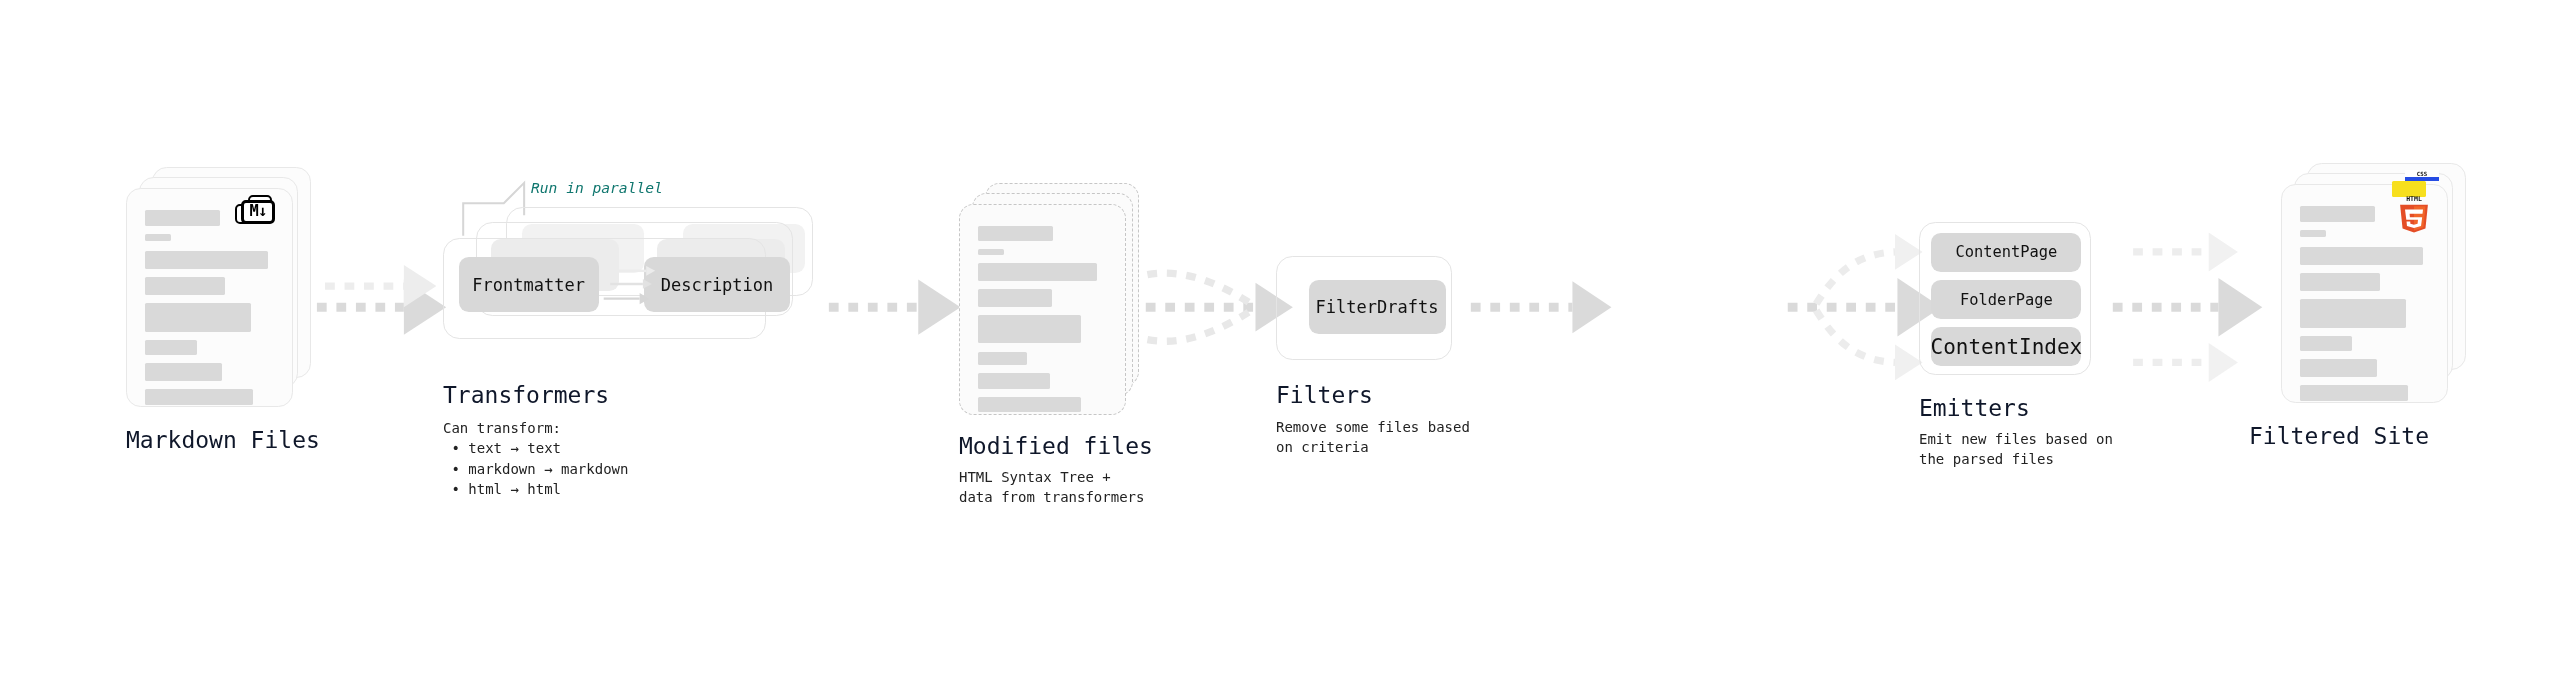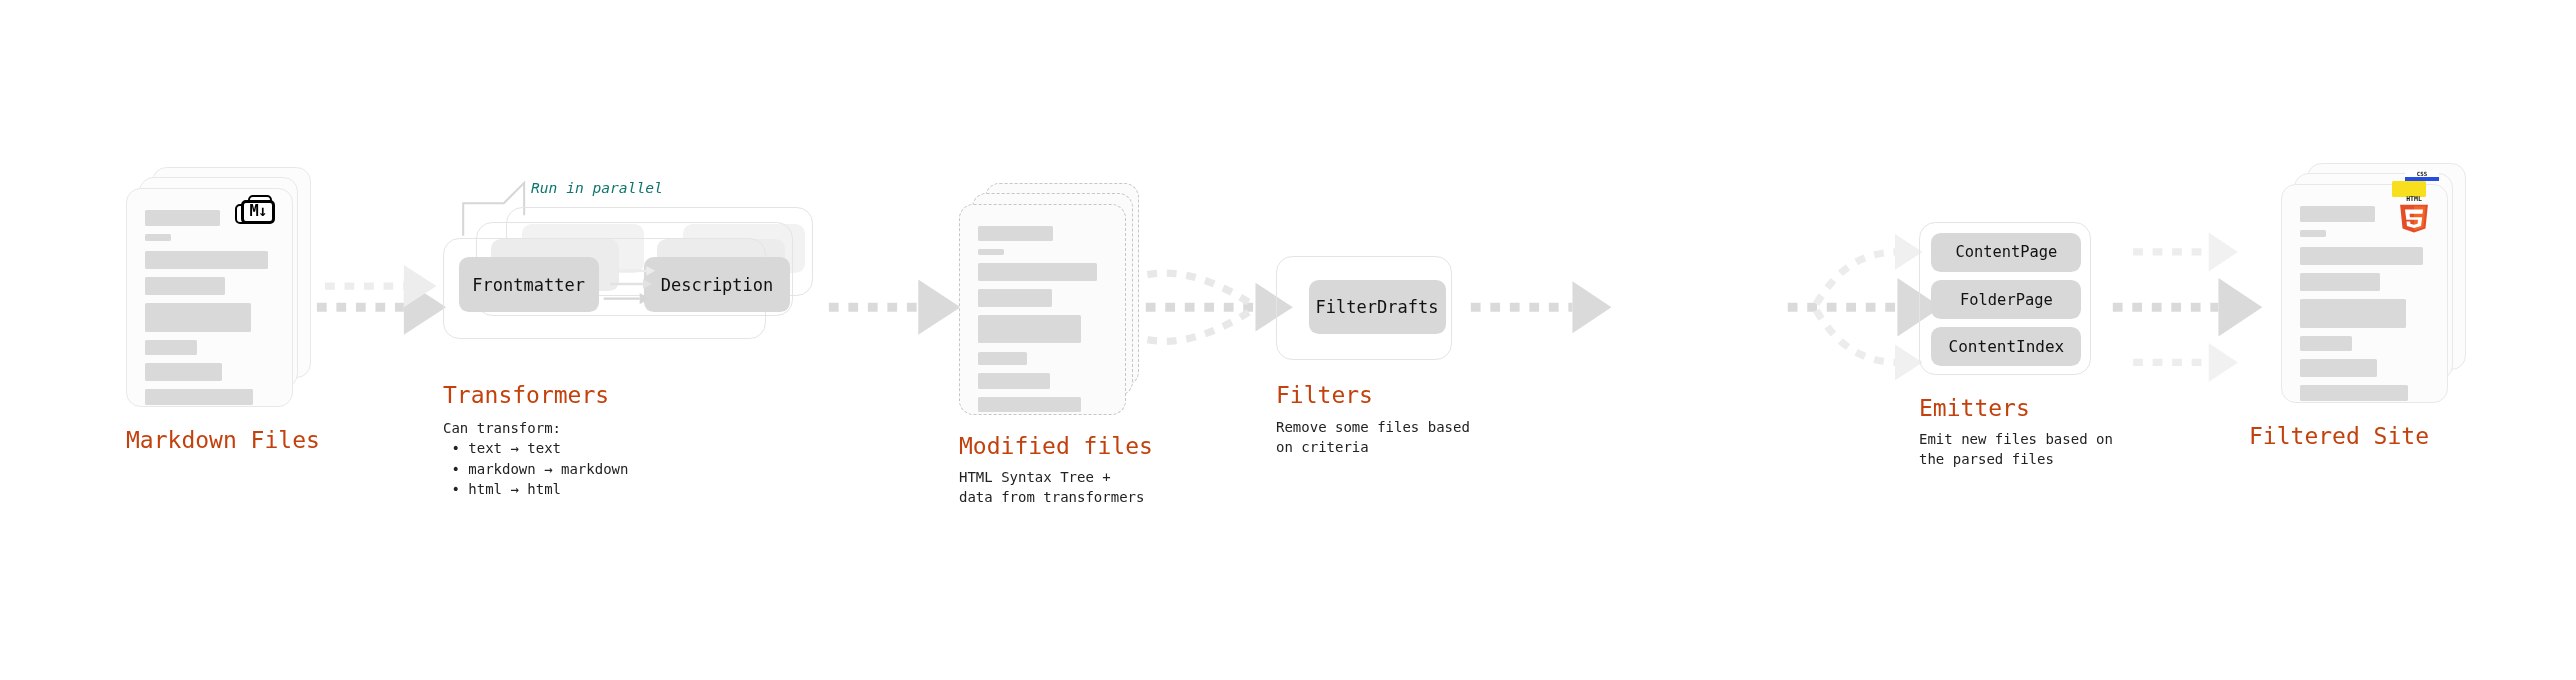--- a/index.html
+++ b/index.html
@@ -75,21 +75,21 @@
     white-space:nowrap;
     box-sizing:border-box;
   }
   .pill.ghost{background:#ececec;}
   .pill.ghost2{background:#f2f2f2;}
 
   
   .title{
     position:absolute;
     font-size:23px;
-    color:#c2410c;
+    color:#0f172a;
     white-space:nowrap;
     letter-spacing:0px;
   }
   .subtitle{
     position:absolute;
     font-size:14px;
     line-height:1.45;
     color:#222;
     white-space:pre;
   }
@@ -262,21 +262,21 @@
 
 
   <div class="node" style="left:1919px;top:222px;">
     <div class="panel" style="left:0px;top:0px;width:172px;height:153px;">
       <div class="pill" style="left:11.4px;top:9.8px;width:150px;height:39px;font-size:15.4px;">
         <span>ContentPage</span>
       </div>
       <div class="pill" style="left:11.4px;top:57px;width:150px;height:39px;font-size:15.4px;">
         <span>FolderPage</span>
       </div>
-      <div class="pill" style="left:11.4px;top:104px;width:150px;height:39px;font-size:16px;">
+      <div class="pill" style="left:11.4px;top:104px;width:150px;height:39px;font-size:21px;">
         <span>ContentIndex</span>
       </div>
     </div>
     <div class="title" style="left:0px;top:173px;">Emitters</div>
     <div class="subtitle" style="left:0px;top:207px;">Emit new files based on
 the parsed files</div>
   </div>
 
   <div class="node" style="left:2249px;top:163px;padding-left:32px;">
     <div class="card-stack" style="width:195px;height:244px;">

